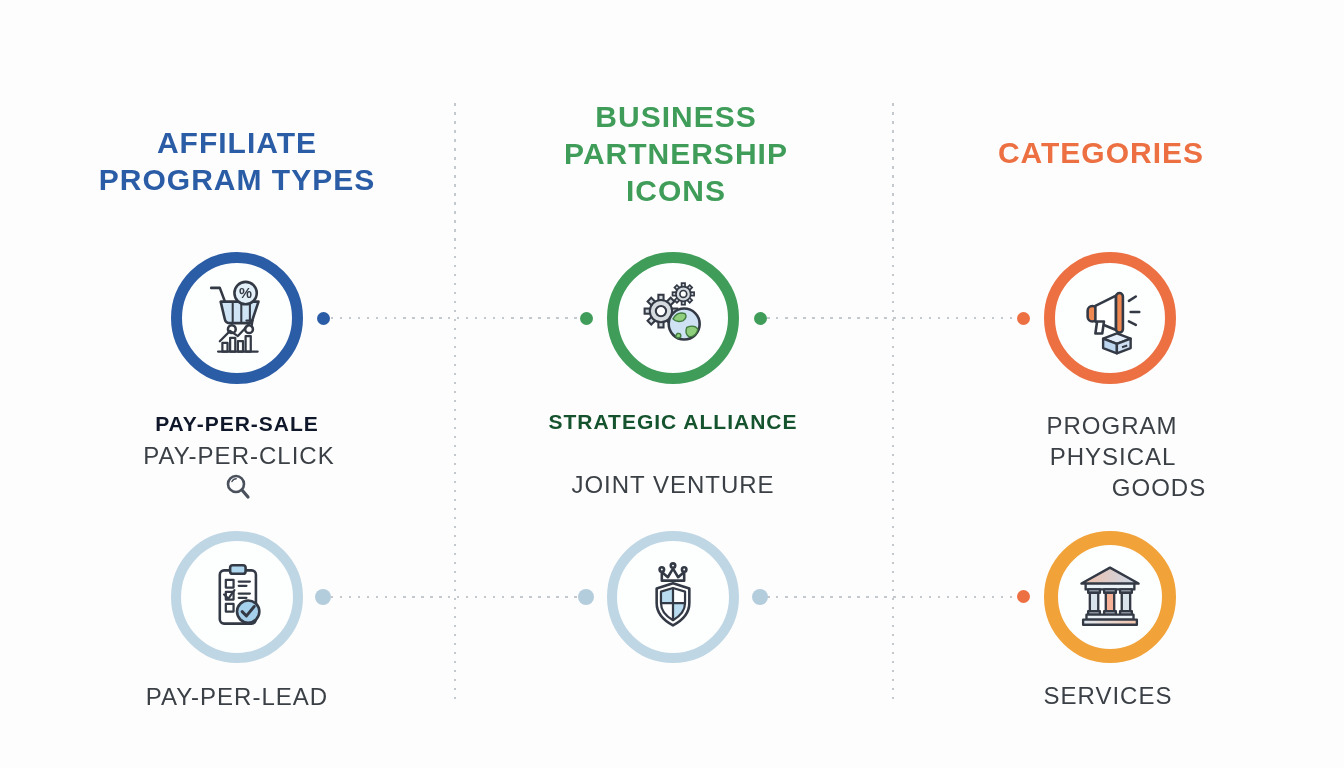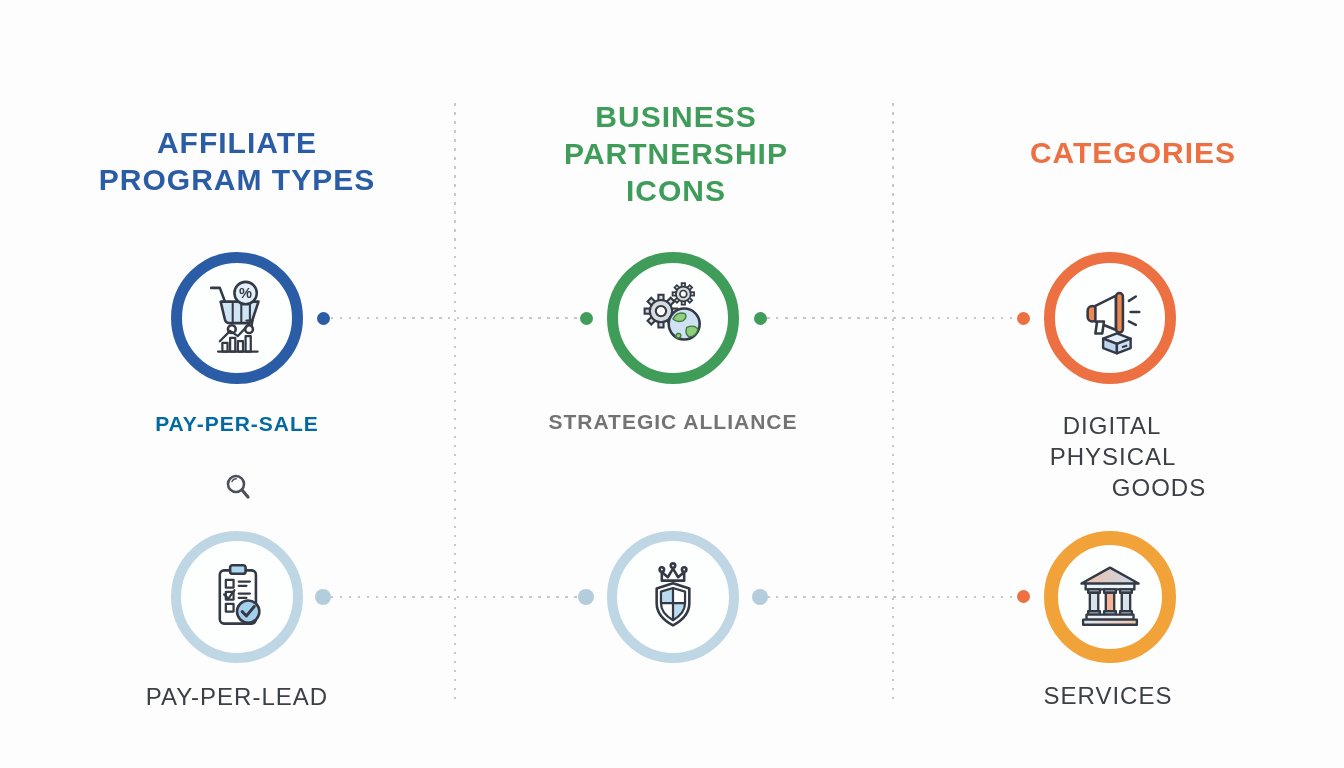--- a/index.html
+++ b/index.html
@@ -37,43 +37,43 @@
   .dot-13{width:13px;height:13px;}
   .dot-16{width:16px;height:16px;}
   .dot-blue{background:#2b5ca6;}
   .dot-green{background:#3f9d59;}
   .dot-orange{background:#ed7043;}
   .dot-lblue{background:#b4cddd;}
   
   .lbl{position:absolute;transform:translateX(-50%);white-space:nowrap;
     font-size:24px;letter-spacing:1px;color:#3b4046;font-weight:500;}
   .lbl-sub{font-size:21px;font-weight:600;}
-  .lbl-blue{color:#0369a1;}
-  .lbl-green{color:#737373;}
+  .lbl-blue{color:#0f172a;}
+  .lbl-green{color:#14532d;}
   .mini-icon{position:absolute;transform:translateX(-50%);}
   svg{display:block;}
 </style>
 </head>
 <body>
 
 <div id="stage">
 
   <div class="v-sep" style="left:454px;"></div>
   <div class="v-sep" style="left:892px;"></div>
 
   <div class="col-header hdr-blue" style="left:237px;top:124px;">
     <span>AFFILIATE</span>
     <span>PROGRAM TYPES</span>
   </div>
   <div class="col-header hdr-green" style="left:667px;top:98px;">
     <span>BUSINESS</span>
     <span>PARTNERSHIP</span>
     <span>ICONS</span>
   </div>
-  <div class="col-header hdr-orange" style="left:1133px;top:134px;">
+  <div class="col-header hdr-orange" style="left:1101px;top:134px;">
     <span>CATEGORIES</span>
   </div>
 
   <div class="h-line" style="left:331px;top:317px;width:249px;"></div>
   <div class="h-line" style="left:767px;top:317px;width:250px;"></div>
   <div class="dot dot-13 dot-blue" style="left:317px;top:312px;"></div>
   <div class="dot dot-13 dot-green" style="left:580px;top:312px;"></div>
   <div class="dot dot-13 dot-green" style="left:754px;top:312px;"></div>
   <div class="dot dot-13 dot-orange" style="left:1017px;top:312px;"></div>
 
@@ -220,29 +220,31 @@
         <rect x="24" y="67" width="14" height="4" fill="#dde7f0"></rect>
         <rect x="43" y="67" width="14" height="4" fill="#dde7f0"></rect>
         <rect x="62" y="67" width="14" height="4" fill="#dde7f0"></rect>
         <rect x="22" y="71" width="56" height="6" fill="#eaf1f7"></rect>
         <rect x="18" y="77" width="64" height="6" fill="url(#baseGrad)"></rect>
       </g>
     </svg>
   </div>
 
   <div class="lbl lbl-sub lbl-blue" style="left:237px;top:412px;">PAY-PER-SALE</div>
+  <div class="lbl" style="left:239px;top:442px;">PAY-PER-CLICK</div>
   <div class="mini-icon" style="left:238px;top:472px;">
     <svg width="30" height="30" viewBox="0 0 30 30">
       <circle cx="13" cy="12" r="8" fill="none" stroke="#4a515c" stroke-width="2.6"></circle>
       <path d="M19 18 L25 25" stroke="#4a515c" stroke-width="3.2" stroke-linecap="round"></path>
       <path d="M9 9.5 q1.5 -2.8 4.2 -2.8" stroke="#4a515c" stroke-width="1.5" fill="none" stroke-linecap="round"></path>
     </svg>
   </div>
   <div class="lbl" style="left:237px;top:683px;">PAY-PER-LEAD</div>
 
   <div class="lbl lbl-sub lbl-green" style="left:673px;top:410px;">STRATEGIC ALLIANCE</div>
-
-  <div class="lbl" style="left:1112px;top:412px;">DIGITAL</div>
+  <div class="lbl" style="left:673px;top:471px;">JOINT VENTURE</div>
+
+  <div class="lbl" style="left:1112px;top:412px;">PROGRAM</div>
   <div class="lbl" style="left:1113px;top:443px;">PHYSICAL</div>
   <div class="lbl" style="left:1112px;top:474px;margin-left:47px;">GOODS</div>
   <div class="lbl" style="left:1108px;top:682px;text-align:center;">SERVICES</div>
 
 </div>
 
 </body></html>

